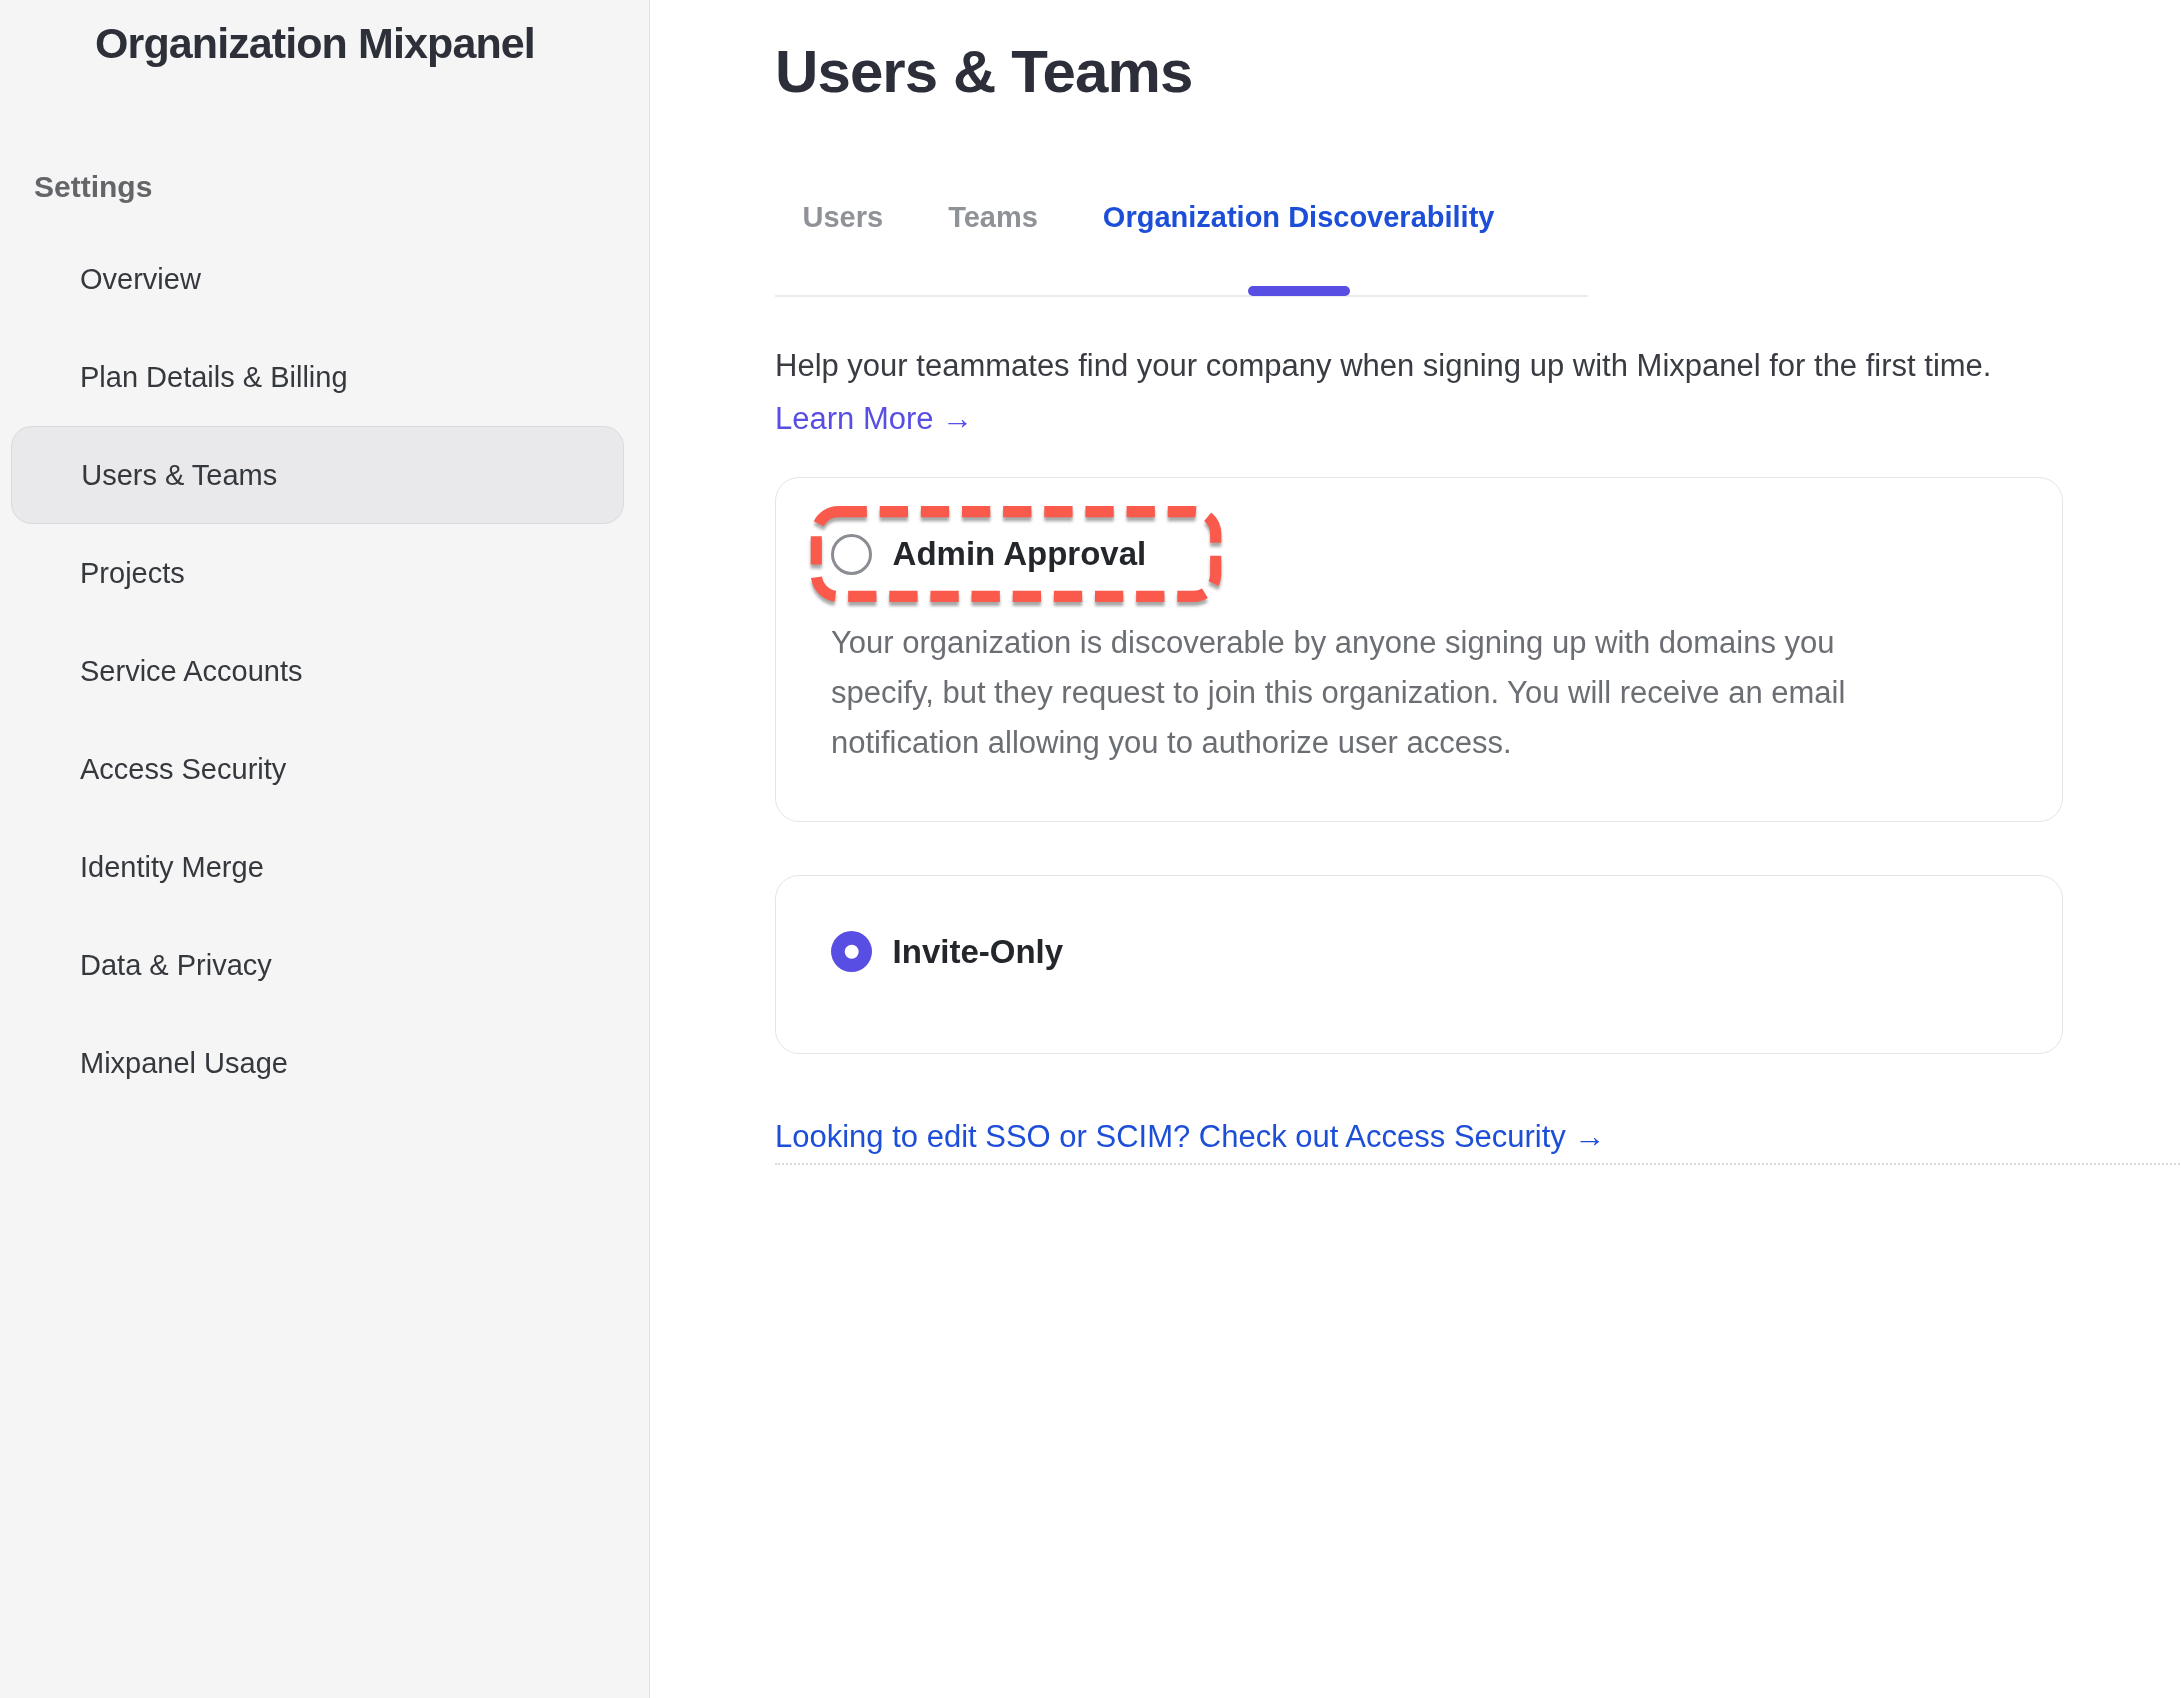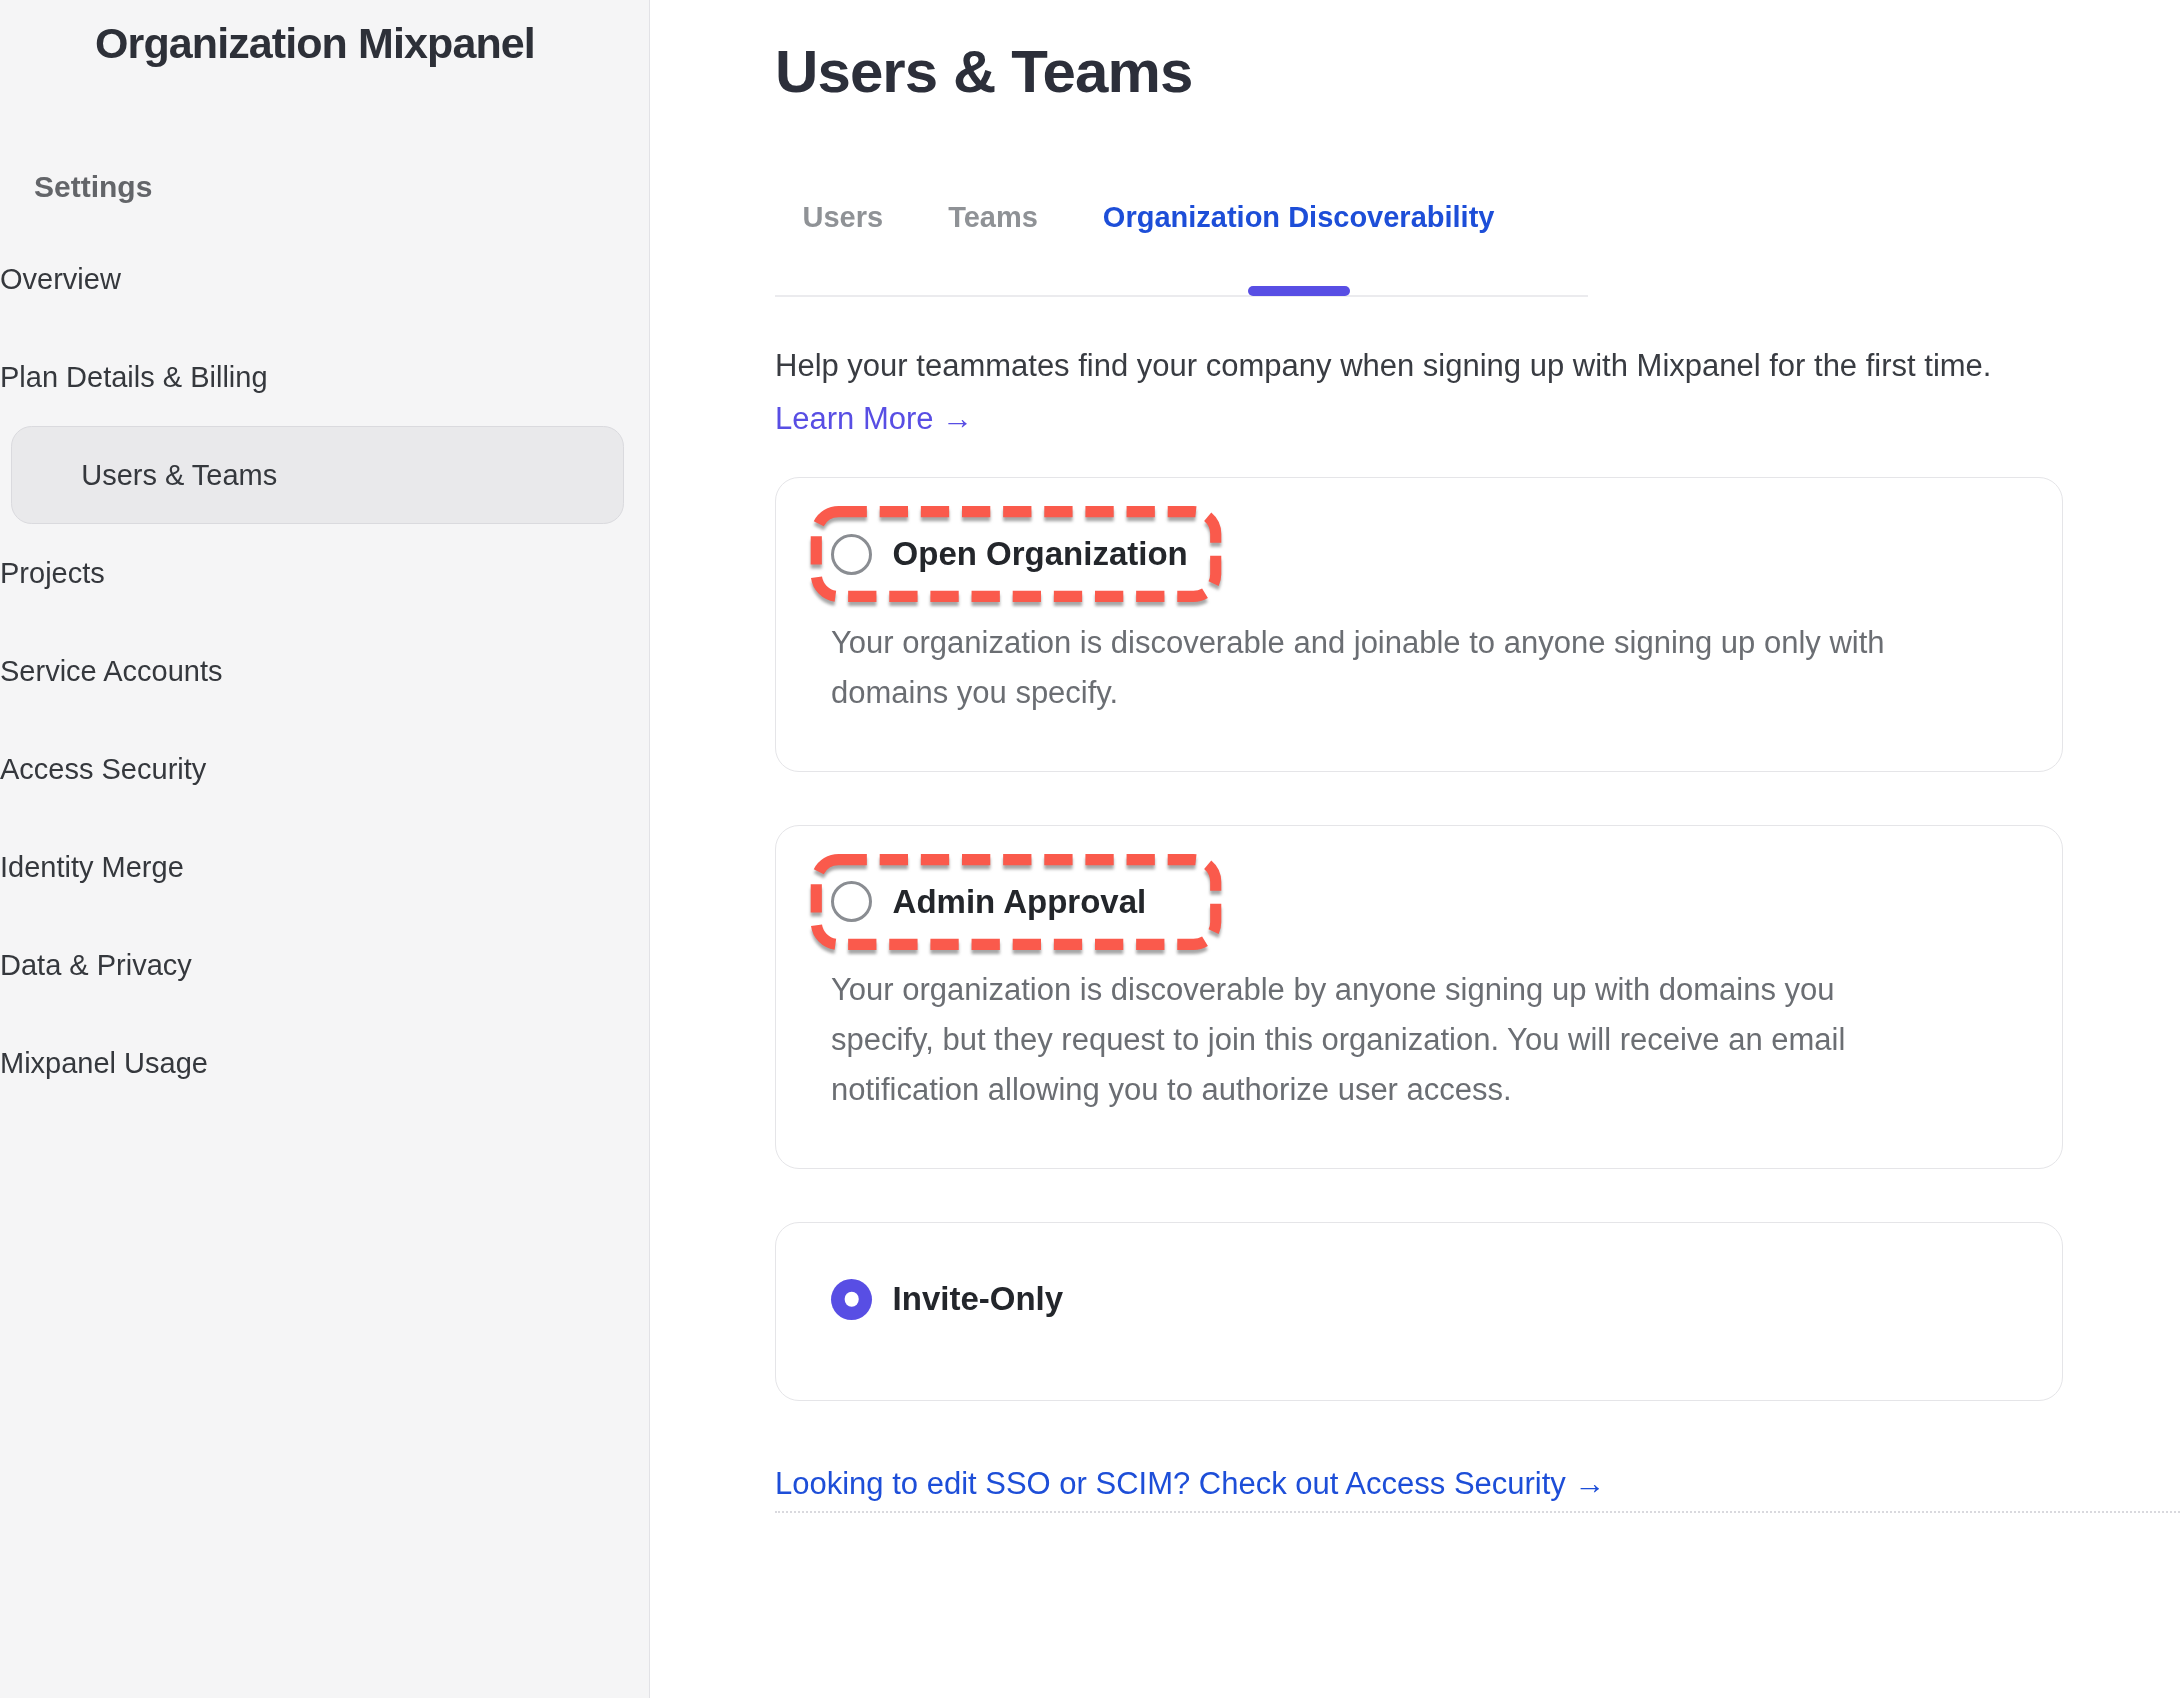--- a/index.html
+++ b/index.html
@@ -8,21 +8,21 @@
   .page { position:relative; width:2182px; height:1698px; display:flex; }
 
   
   .sidebar { width:650px; height:1698px; background:#f5f5f6;
              border-right:1.7px solid #e2e2e6; flex:0 0 auto; }
   .sidebar-title { margin:19px 0 0 95px; font-size:43px; font-weight:700;
                    color:#2d3038; letter-spacing:-0.9px; }
   .sidebar-section { margin:102px 0 0 34px; font-size:30px; font-weight:700;
                      color:#636569; }
   .nav { list-style:none; margin-top:26px; }
-  .nav-item { height:98px; display:flex; align-items:center; 
+  .nav-item { height:98px; display:flex; align-items:center; padding-left:80px;
               font-size:29px; font-weight:500; color:#35383d; cursor:pointer; }
   .nav-item.active { background:#e9e9eb; border:0.9px solid #dadade;
                      border-radius:20.6px; margin:0 25px 0 11.2px; padding-left:69px; }
 
   
   .main { flex:1 1 auto; padding:40px 0 0 125px; position:relative; }
   .page-title { font-size:60px; font-weight:700; color:#2c2f3a;
                 letter-spacing:-0.9px; line-height:1.08; }
 
   .tabs-wrap { position:relative; margin-top:96px; width:813px; height:96px;
@@ -99,33 +99,20 @@
           <span class="tab-indicator"></span>
         </li>
       </ul>
     </div>
 
     <p class="intro">Help your teammates find your company when signing up with Mixpanel for the first time.</p>
     <a class="learn-more" href="#">Learn More →</a>
 
     <div class="options">
 
-      <section class="card">
-        <div class="option-header">
-          <svg class="highlight-svg" viewBox="0 0 479 112">
-            <rect x="6.5" y="6.5" width="466" height="99" rx="26" fill="none" stroke-width="13" stroke-dasharray="33 15" stroke="#fa5a4c"></rect>
-          </svg>
-          <span class="radio">
-            
-          </span>
-          <span class="option-label">Open Organization</span>
-        </div>
-        <p class="option-desc">Your organization is discoverable and joinable to anyone signing up only with
-domains you specify.</p>
-      </section>
 
       <section class="card">
         <div class="option-header">
           <svg class="highlight-svg" viewBox="0 0 479 112">
             <rect x="6.5" y="6.5" width="466" height="99" rx="26" fill="none" stroke-width="13" stroke-dasharray="33 15" stroke="#fa5a4c"></rect>
           </svg>
           <span class="radio">
             
           </span>
           <span class="option-label">Admin Approval</span>

